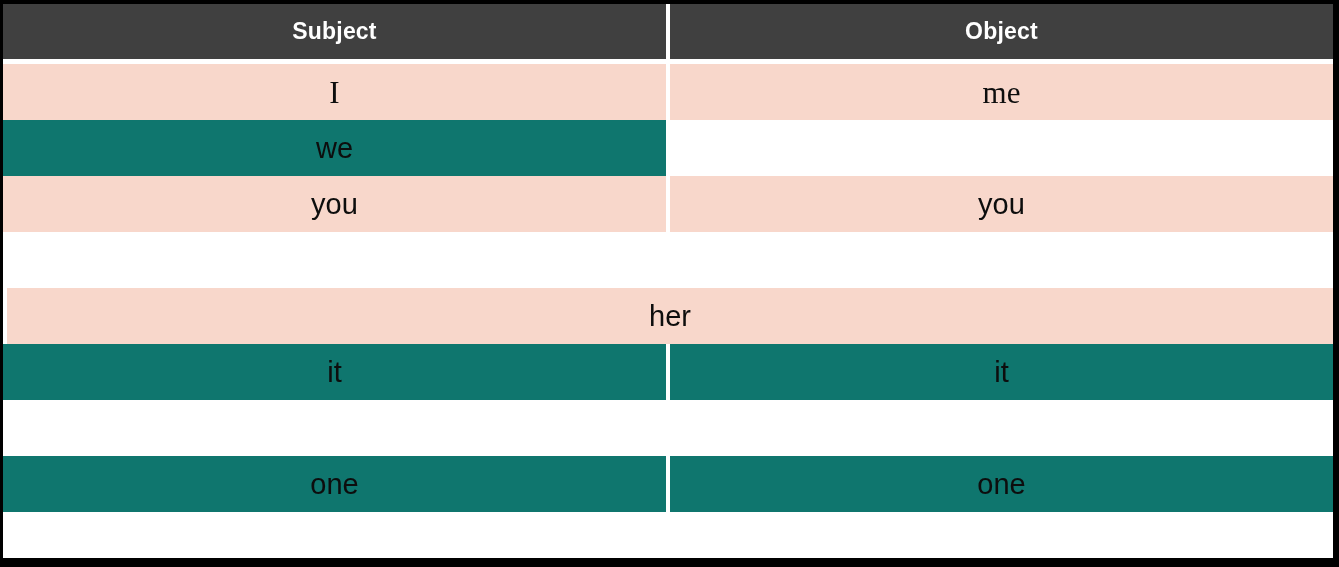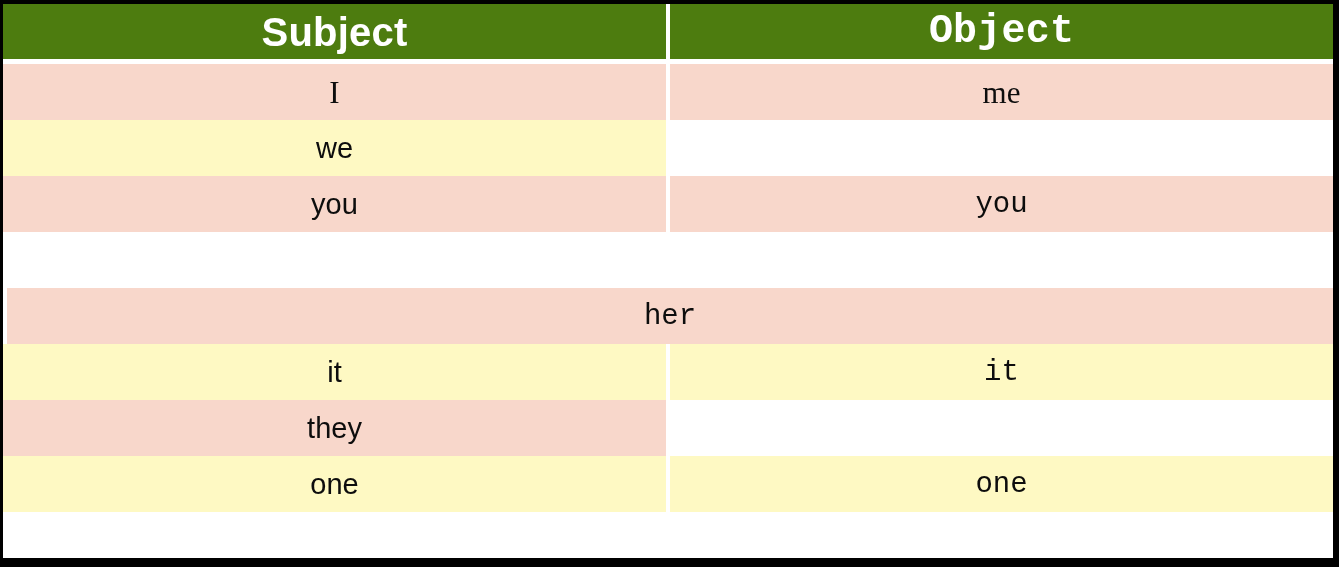--- a/index.html
+++ b/index.html
@@ -34,33 +34,33 @@
     background: #ffffff;
   }
 
   
   .header-row {
     display: flex;
     height: 55px;
     flex: 0 0 55px;
   }
   .header-cell {
-    background: #4d7c0f;
+    background: #404040;
     color: #ffffff;
     font-weight: bold;
-    font-size: 40px;
+    font-size: 23px;
     letter-spacing: 0.2px;
     display: flex;
     align-items: center;
     justify-content: center;
     line-height: 1;
   }
   .col-subject { flex: 0 0 663px; }
   .col-gap     { flex: 0 0 4px; background: #ffffff; }
-  .col-object  { flex: 1 1 auto; font-family: Liberation Mono, monospace; }
+  .col-object  { flex: 1 1 auto; }
 
   .row-gap {
     flex: 0 0 5px;
     background: #ffffff;
   }
 
   
   .data-row {
     display: flex;
     flex: 0 0 56px;
@@ -68,21 +68,21 @@
   }
   .data-cell {
     display: flex;
     align-items: center;
     justify-content: center;
     color: #0d0d0d;
     font-size: 29px;
     line-height: 1;
   }
   .band-dark  .data-cell { background: #F8D7CB; }
-  .band-light .data-cell { background: #fef9c3; }
+  .band-light .data-cell { background: #0f766e; }
   .band-dark  .col-gap,
   .band-light .col-gap { background: #ffffff; }
 
   .serif-cell {
     font-family: "Liberation Serif", serif;
     font-size: 31px;
   }
 </style>
 </head>
 <body>
@@ -125,21 +125,20 @@
           <div class="data-cell col-object">her</div>
         </div>
         <div class="row-gap"></div>
         <div class="data-row band-light">
           <div class="data-cell col-subject">it</div>
           <div class="col-gap"></div>
           <div class="data-cell col-object">it</div>
         </div>
         <div class="row-gap"></div>
         <div class="data-row band-dark">
-          <div class="data-cell col-subject">they</div>
           <div class="col-gap"></div>
         </div>
         <div class="row-gap"></div>
         <div class="data-row band-light">
           <div class="data-cell col-subject">one</div>
           <div class="col-gap"></div>
           <div class="data-cell col-object">one</div>
         </div>
       </div>
 

